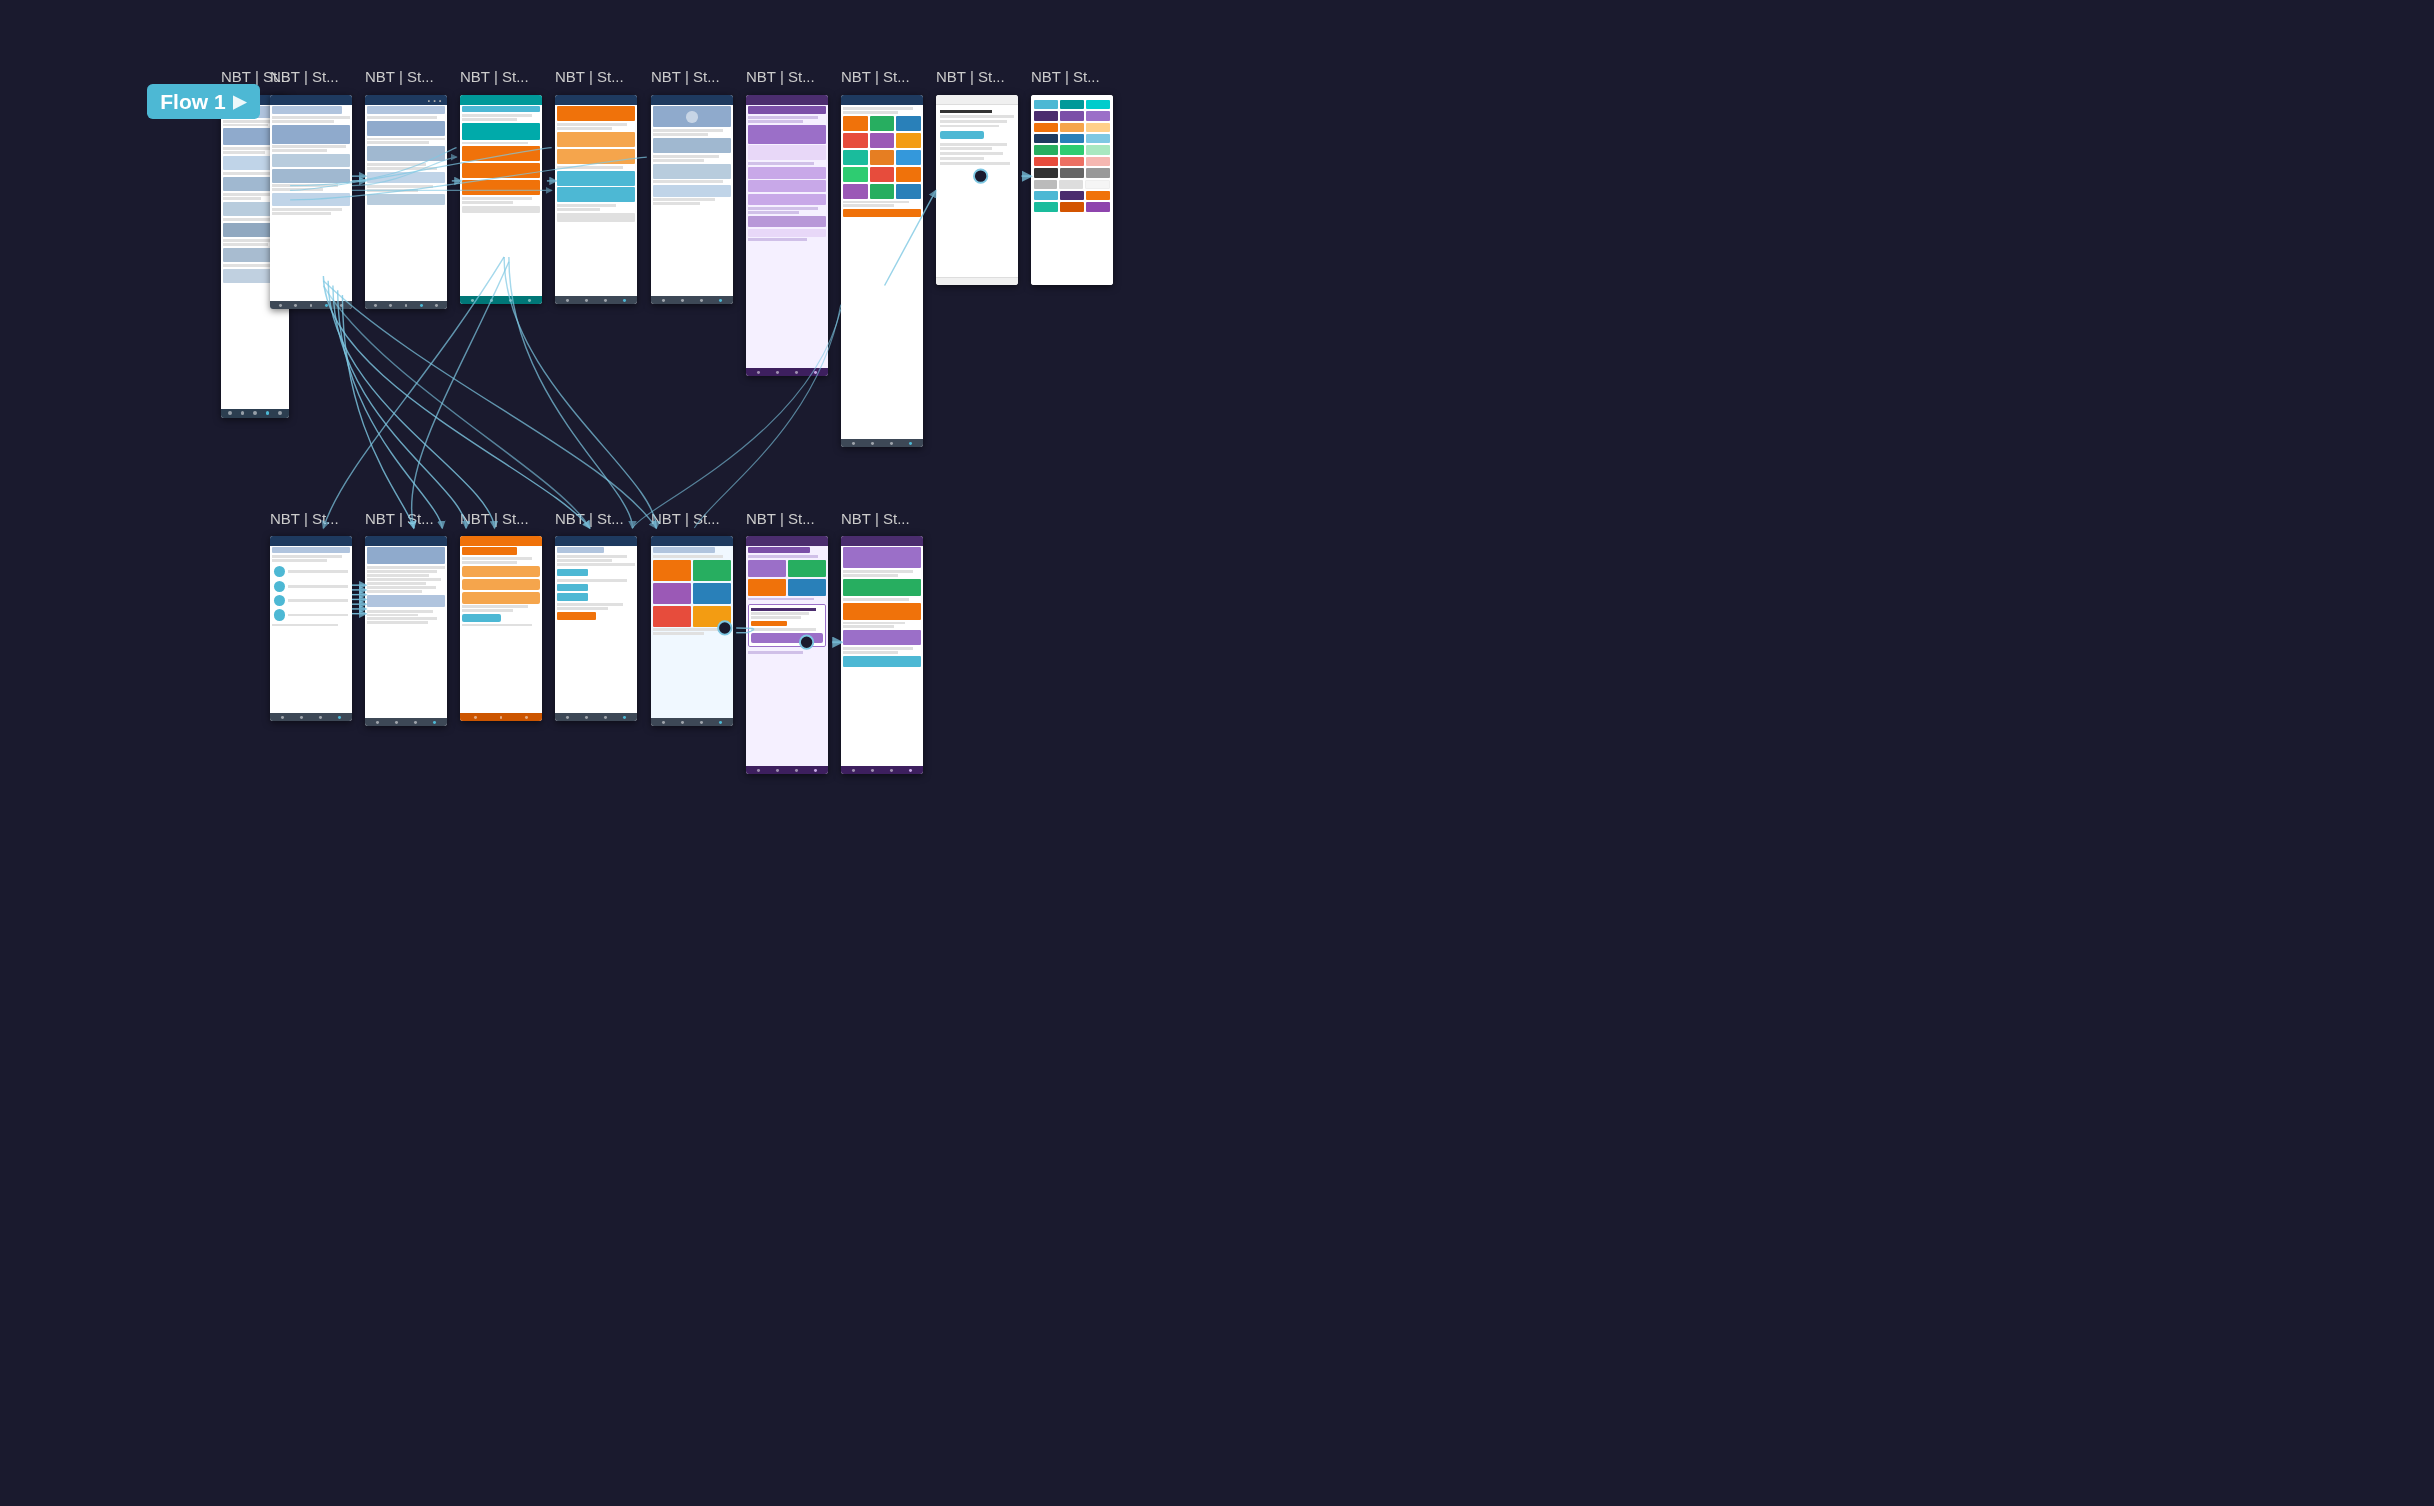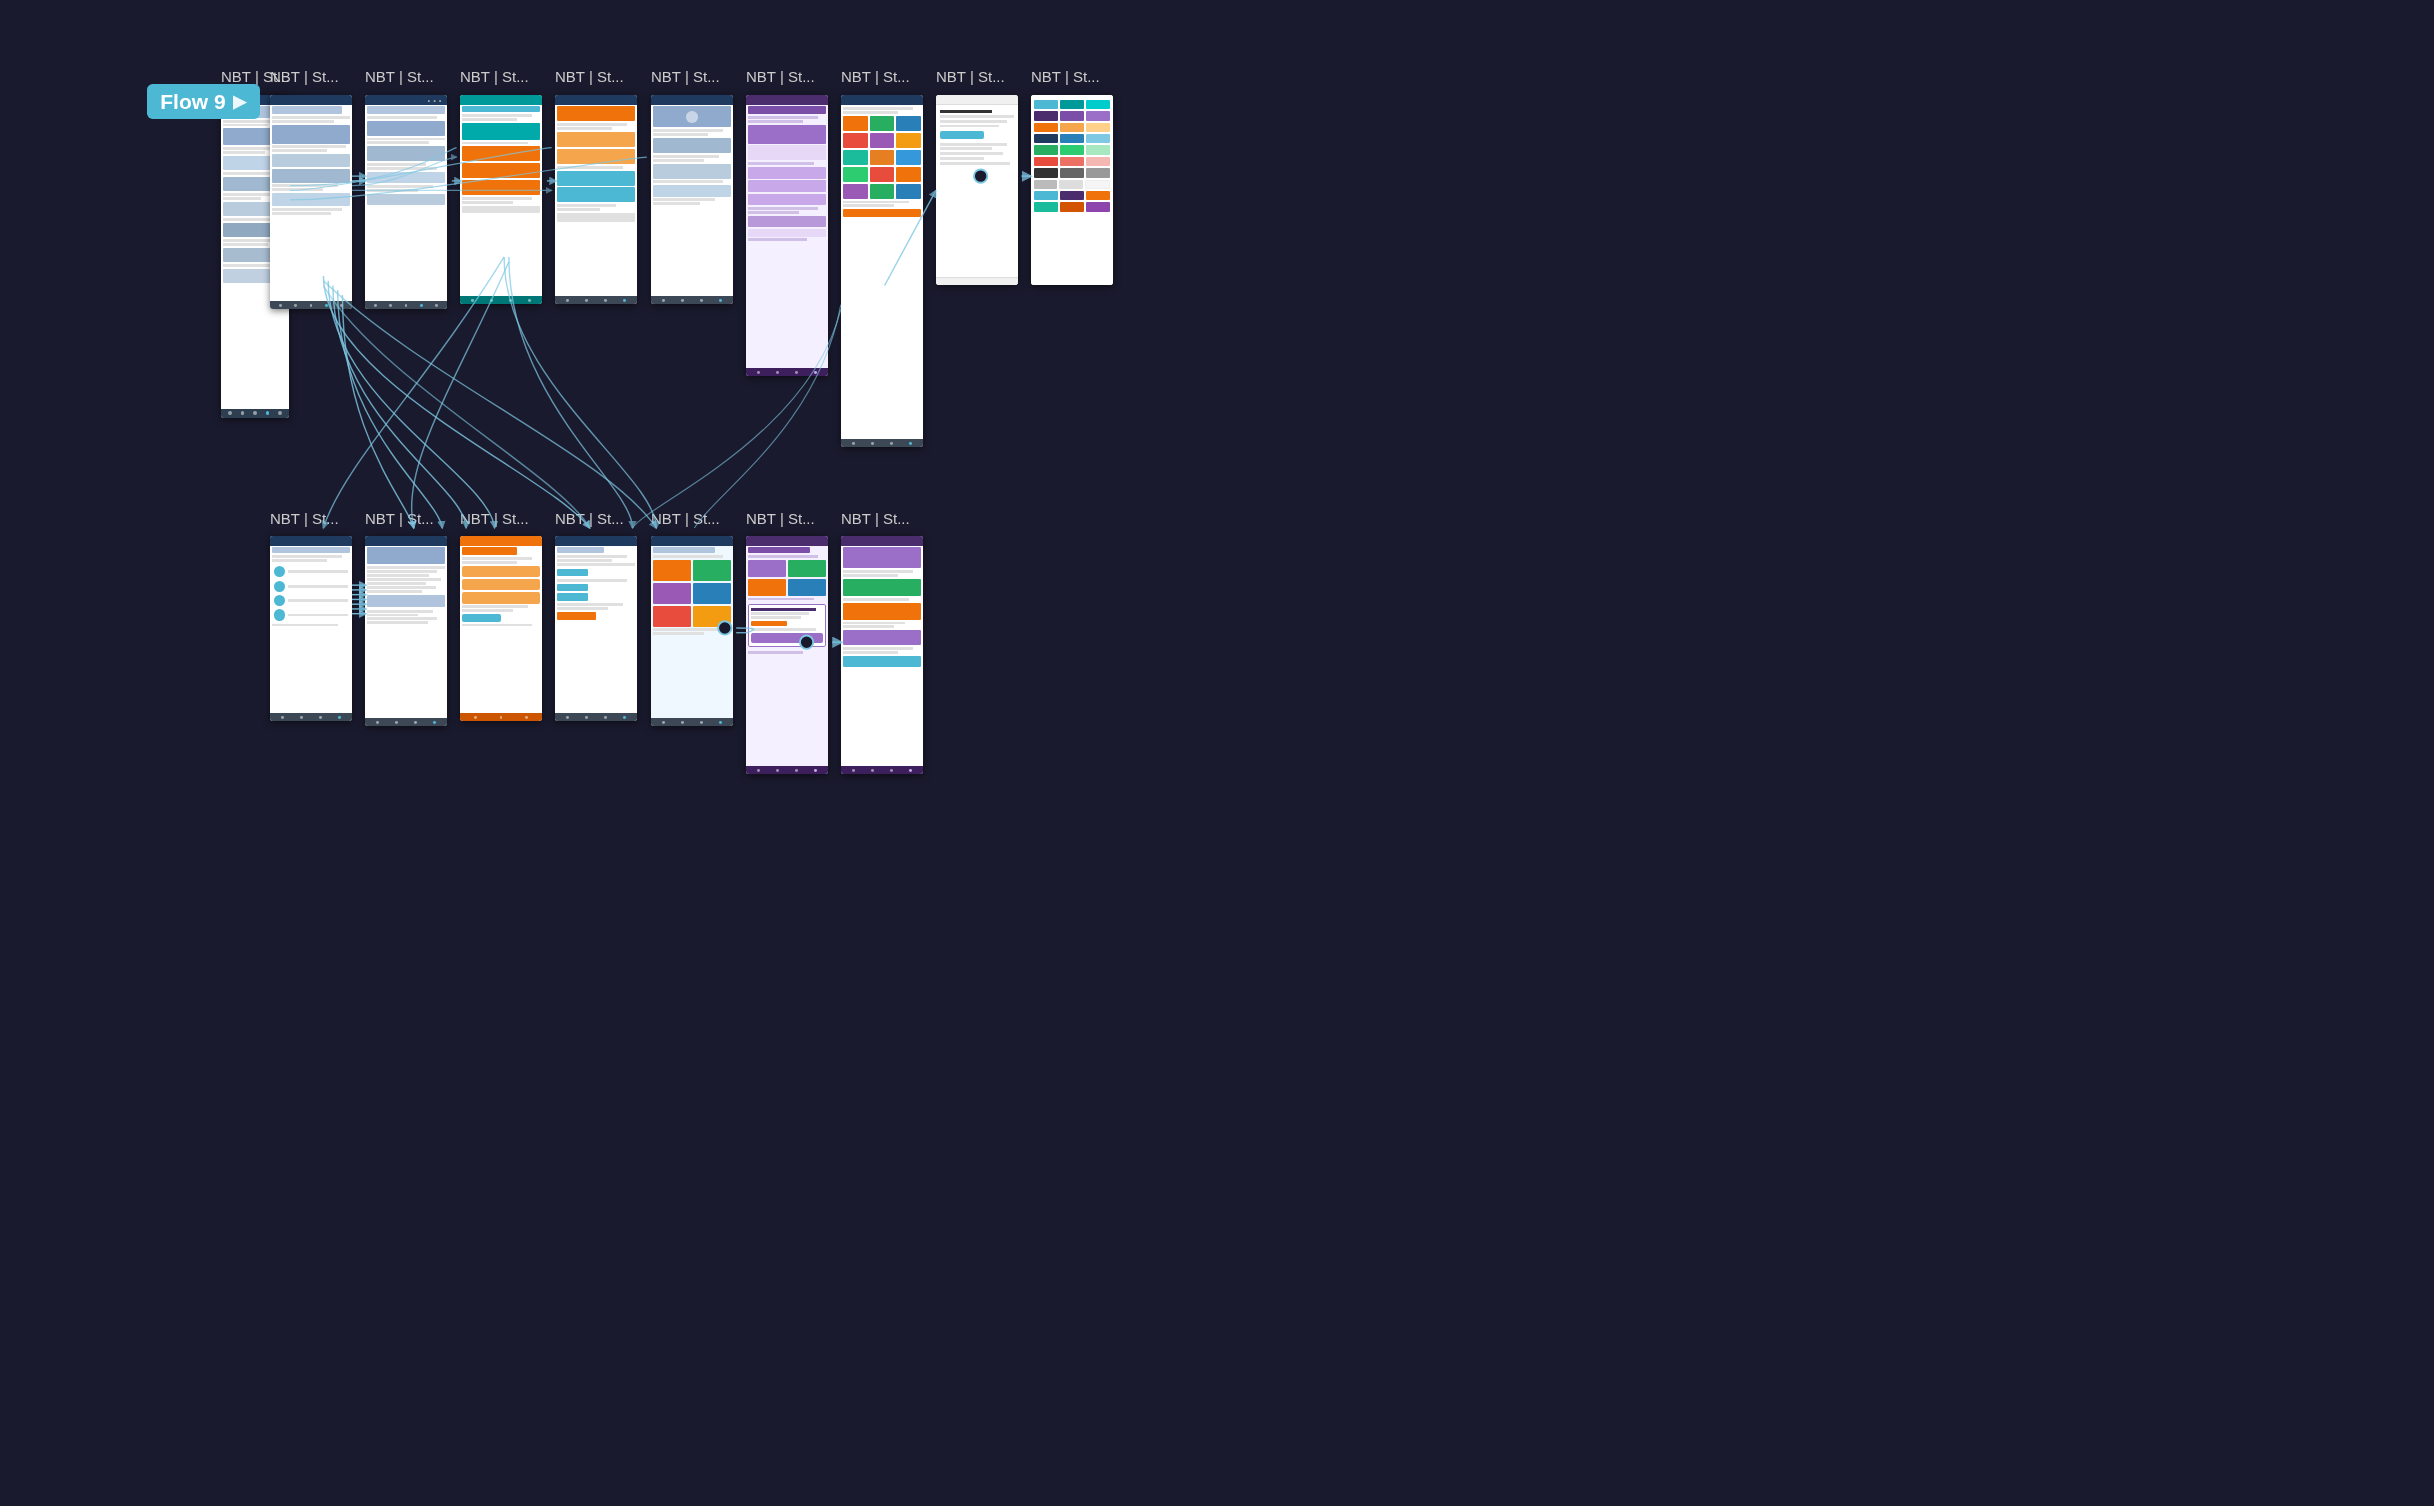--- a/index.html
+++ b/index.html
@@ -69,21 +69,21 @@
       pointer-events: none;
       z-index: 5;
     }
   </style>
 </head>
 <body>
 
 <div class="canvas">
 
   <div class="flow-label">
-    <span>Flow 9</span>
+    <span>Flow 1</span>
     <span class="flow-label-icon">▶</span>
   </div>
 
   <div style="position:absolute; top:91px; left:426px; color:#aaa; font-size:17px; z-index:10;">···</div>
 
   <svg class="connections-svg" viewBox="0 0 2560 1584" width="2435" height="1507">
     <defs>
       <marker id="arrow" markerWidth="6" markerHeight="6" refX="5" refY="3" orient="auto">
         <path d="M0,0 L0,6 L6,3 z" fill="#7ec8e3" opacity="0.8"></path>
       </marker>

